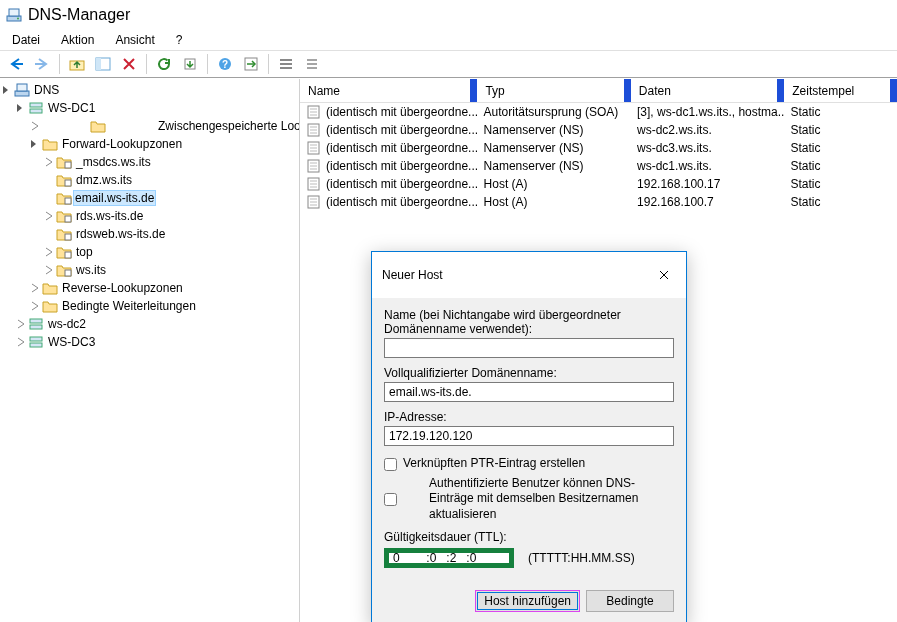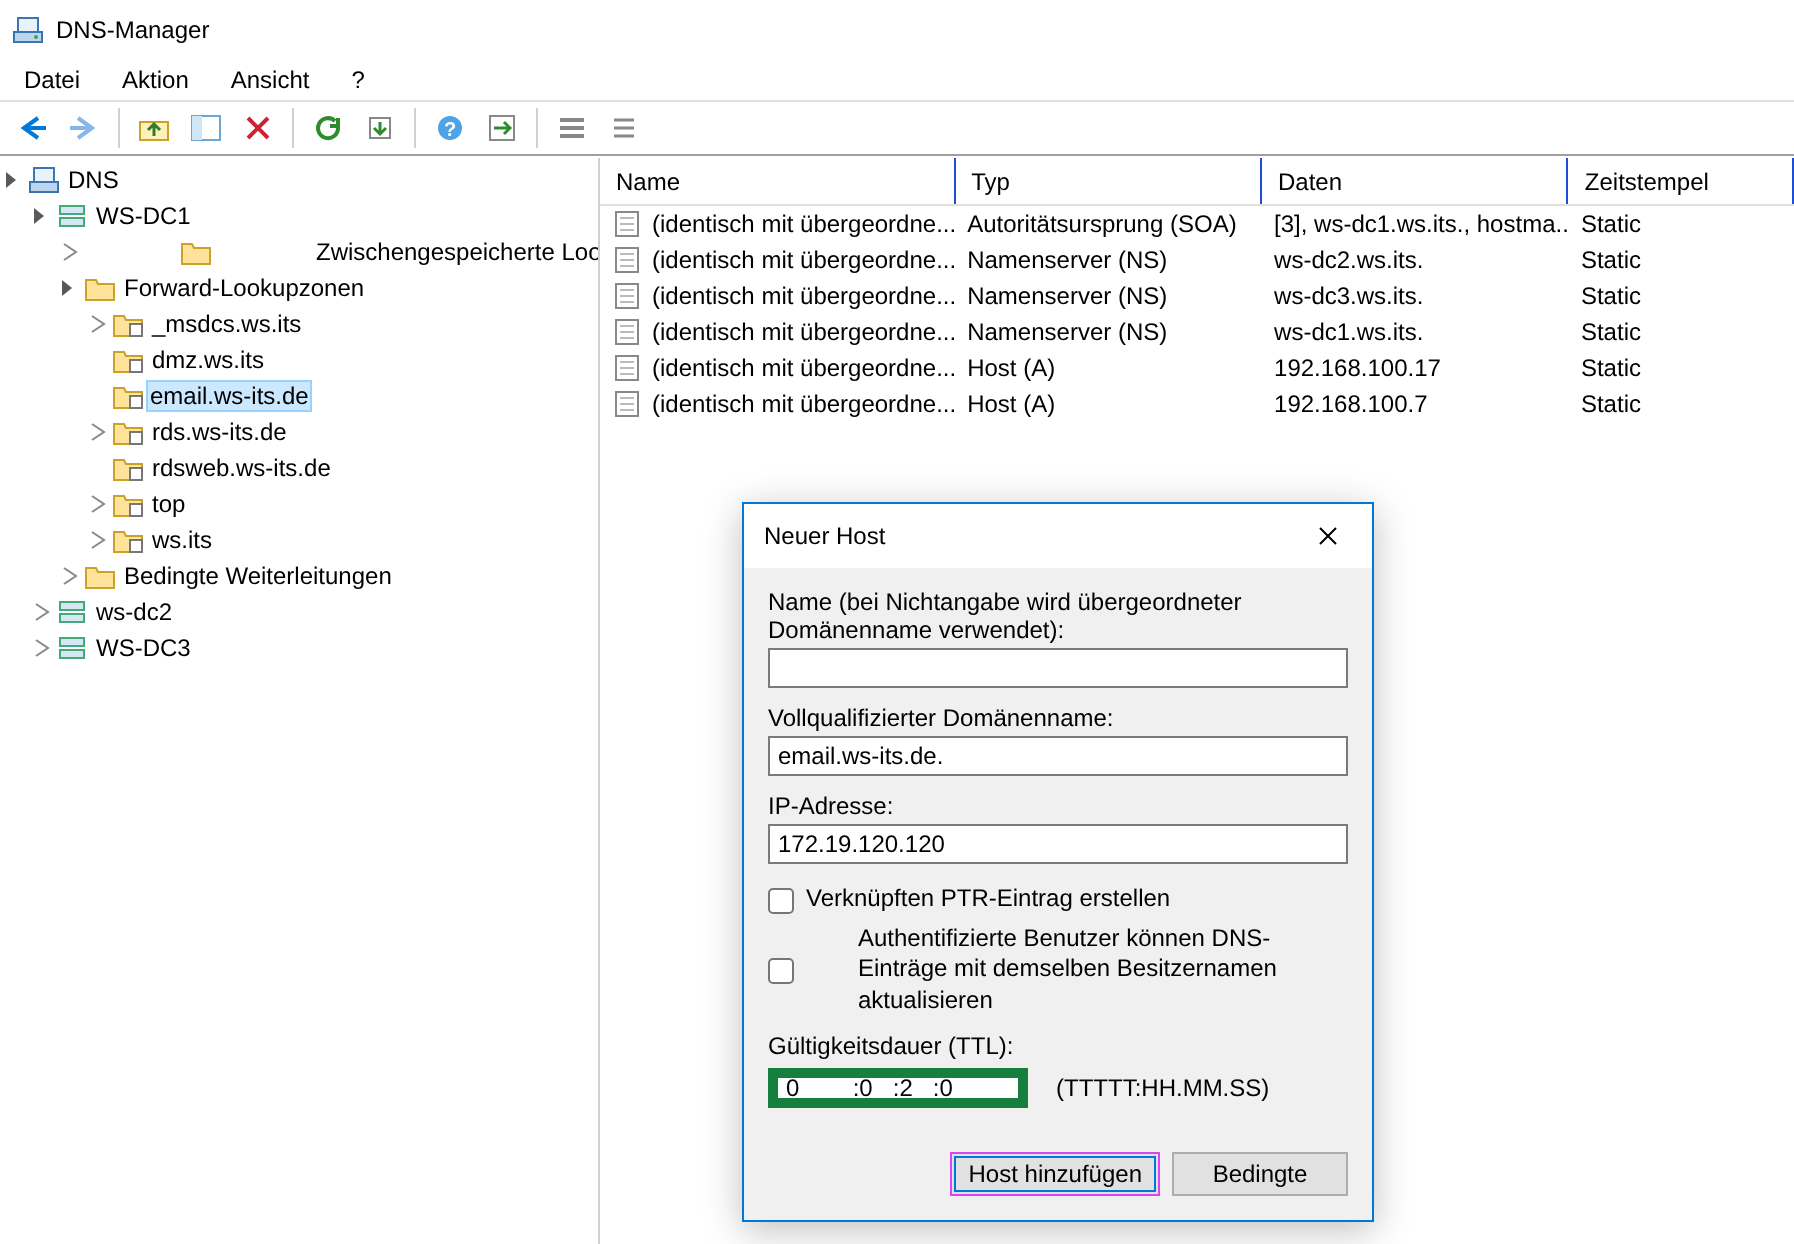--- a/index.html
+++ b/index.html
@@ -18,21 +18,21 @@
     height: 30px;
     display: flex;
     align-items: center;
     padding: 0 6px;
     background: #fff;
   }
   .titlebar .app-icon {
     width: 16px; height: 16px; margin-right: 6px;
     display: inline-flex; align-items: center; justify-content: center;
   }
-  .titlebar .title { font-size: 12px; }
+  .titlebar .title { font-size: 16px; }
   .menubar {
     height: 20px;
     display: flex;
     align-items: center;
     padding: 0 4px;
     gap: 5px;
   }
   .menubar .menu-item {
     padding: 2px 8px;
     cursor: default;
@@ -101,21 +101,21 @@
   .label-wrap { padding: 0 1px; }
   .list-header {
     display: flex;
     height: 24px;
     border-bottom: 1px solid #e0e0e0;
     background: #fff;
     position: sticky;
     top: 0;
   }
   .list-header .col {
-    border-right: 1px solid #1d4ed8;
+    border-right: 7px solid #1d4ed8;
     padding: 4px 8px;
     font-weight: normal;
     display: flex;
     align-items: center;
     gap: 6px;
     cursor: default;
   }
   .sort-arrow {
     position: absolute;
     top: 0;
@@ -156,21 +156,21 @@
   .dialog {
     position: absolute;
     left: 371px;
     top: 251px;
     width: 316px;
     background: #f0f0f0;
     border: 1px solid #0078d7;
     box-shadow: 0 4px 18px rgba(0,0,0,0.25);
   }
   .dlg-titlebar {
-    height: 32px;
+    height: 46px;
     background: #fff;
     display: flex;
     align-items: center;
     justify-content: space-between;
     padding-left: 10px;
   }
   .dlg-titlebar .dlg-title { font-size: 12px; }
   .dlg-close {
     width: 45px; height: 29px;
     display: inline-flex; align-items: center; justify-content: center;
@@ -484,20 +484,33 @@
         </span>
       <span class="node-icon">
           <svg width="16" height="14">
             <path d="M1 3 h5 l1 2 h8 v8 h-14 z" fill="#ffe39b" stroke="#c9a227"></path>
             <rect x="9" y="7" width="6" height="6" fill="#fff" stroke="#777"></rect>
           </svg>
         </span>
       <span class="label-wrap"><span class="label">ws.its</span></span>
     </div>
 
+    <div class="tree-row" style="padding-left:28px;">
+      <span class="expander">
+          <svg width="10" height="10">
+            <path d="M2 1 L8 5 L2 9" fill="none" stroke="#888"></path>
+          </svg>
+        </span>
+      <span class="node-icon">
+          <svg width="16" height="14">
+            <path d="M1 3 h5 l1 2 h8 v8 h-14 z" fill="#ffe39b" stroke="#c9a227"></path>
+          </svg>
+        </span>
+      <span class="label-wrap"><span class="label">Reverse-Lookupzonen</span></span>
+    </div>
 
     <div class="tree-row" style="padding-left:28px;">
       <span class="expander">
           <svg width="10" height="10">
             <path d="M2 1 L8 5 L2 9" fill="none" stroke="#888"></path>
           </svg>
         </span>
       <span class="node-icon">
           <svg width="16" height="14">
             <path d="M1 3 h5 l1 2 h8 v8 h-14 z" fill="#ffe39b" stroke="#c9a227"></path>

